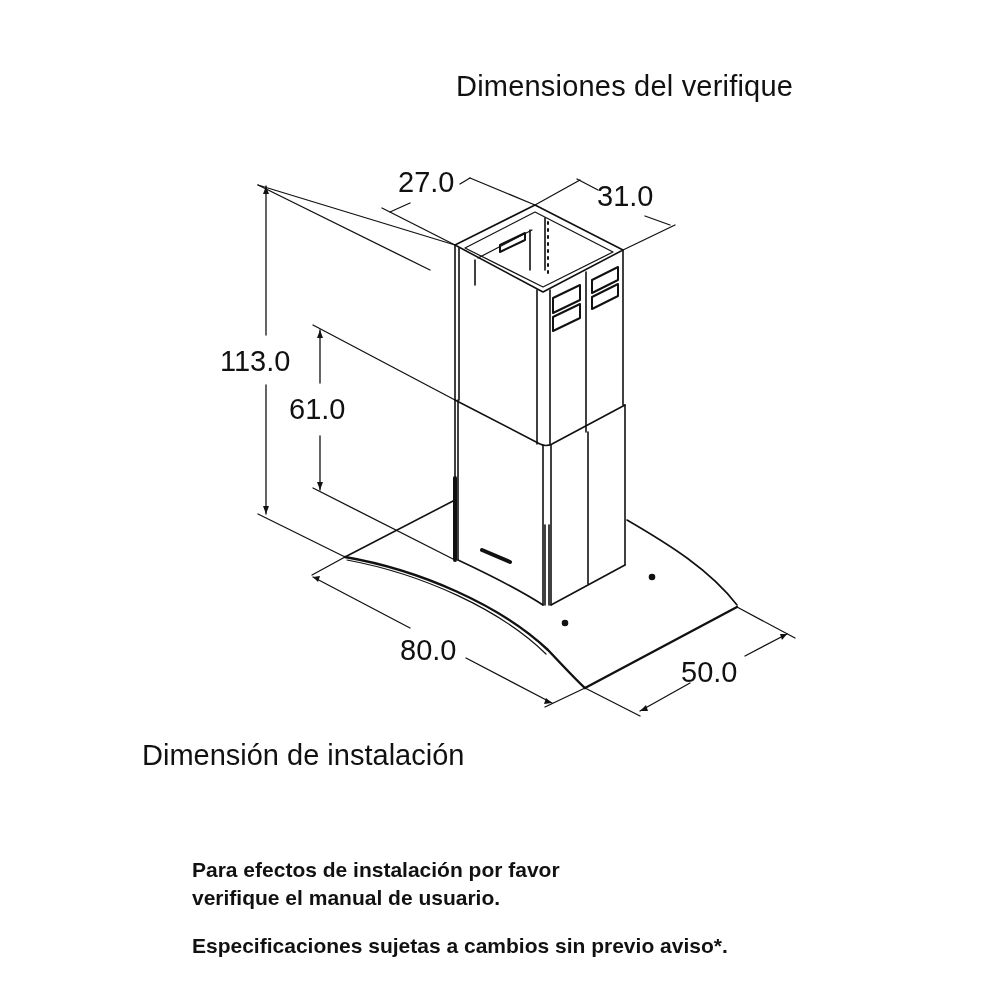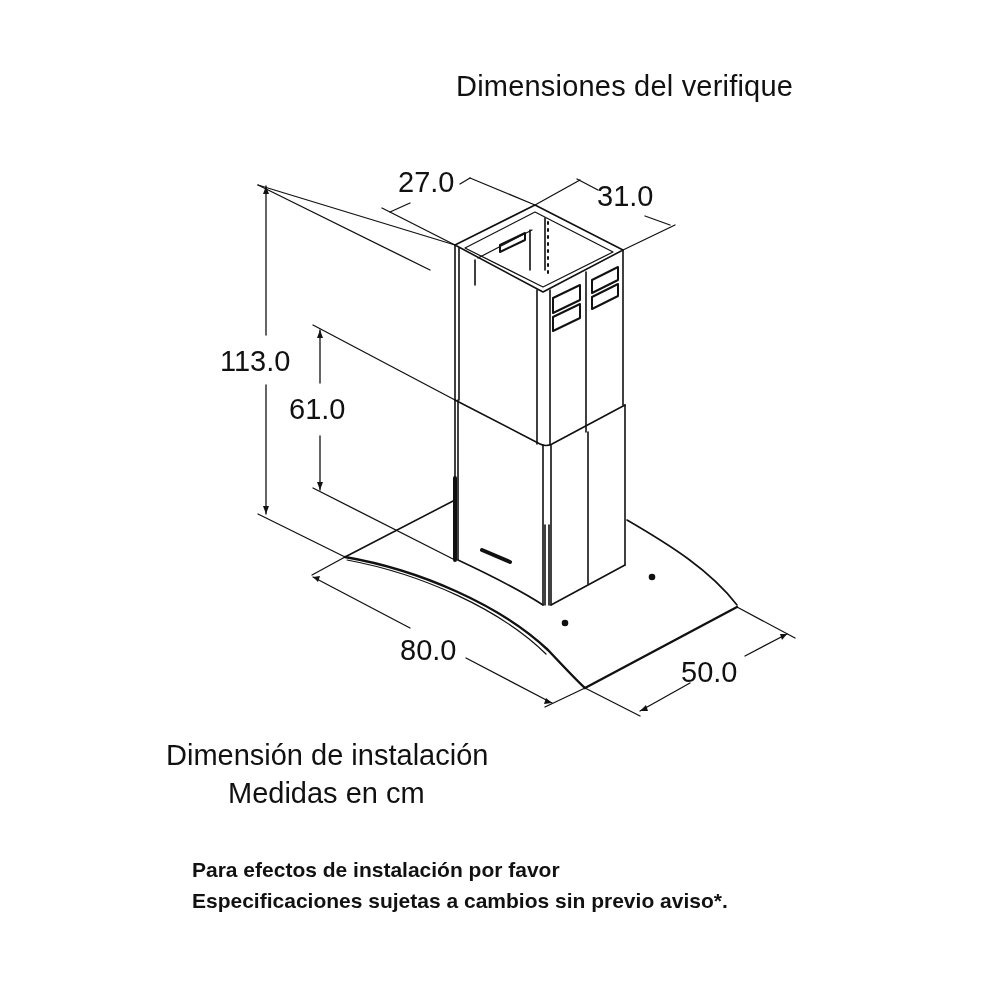--- a/index.html
+++ b/index.html
@@ -1,24 +1,24 @@
 <!DOCTYPE html>
 <html><head>
   <meta charset="utf-8">
   <style>
     html, body { margin: 0; padding: 0; background: #ffffff; }
     body { width: 1000px; height: 1000px; position: relative; overflow: hidden;
            font-family: "Liberation Sans", "DejaVu Sans", sans-serif; color: #111; }
     .title { position: absolute; left: 456px; top: 70px; font-size: 29px; letter-spacing: 0.2px; }
     .drawing { position: absolute; left: 0; top: 0; }
     .dim { font-family: "Liberation Sans", sans-serif; font-size: 29px; fill: #111; }
-    .install { position: absolute; left: 142px; top: 736px; font-size: 29px; line-height: 38px; margin-left: 24px; }
+    .install { position: absolute; left: 142px; top: 736px; font-size: 29px; line-height: 38px; }
     .install .l2 { padding-left: 62px; }
     .notes { position: absolute; left: 192px; top: 856px; font-size: 21px; font-weight: bold; line-height: 28px; }
-    .notes .n3 { margin-top: 3px; }
+    .notes .n3 { margin-top: 20px; }
   </style>
 </head>
 <body>
 
 <div class="title">Dimensiones del verifique</div>
 
 <svg class="drawing" width="1000" height="1000" viewBox="0 0 1000 1000" xmlns="http://www.w3.org/2000/svg">
   <g stroke="#111" stroke-width="1.6" fill="none" stroke-linecap="round" stroke-linejoin="round">
 
     <g>
@@ -128,19 +128,19 @@
     <text class="dim" x="597" y="206" stroke="none">31.0</text>
     <text class="dim" x="220" y="371" stroke="none">113.0</text>
     <text class="dim" x="289" y="419" stroke="none">61.0</text>
     <text class="dim" x="400" y="660" stroke="none">80.0</text>
     <text class="dim" x="681" y="682" stroke="none">50.0</text>
   </g>
 </svg>
 
 <div class="install">
   <div>Dimensión de instalación</div>
-  <div class="l2">Medidas en cm</div>
 </div>
 
 <div class="notes">
   <div>Para efectos de instalación por favor</div>
+  <div>verifique el manual de usuario.</div>
   <div class="n3">Especificaciones sujetas a cambios sin previo aviso*.</div>
 </div>
 
 </body></html>

